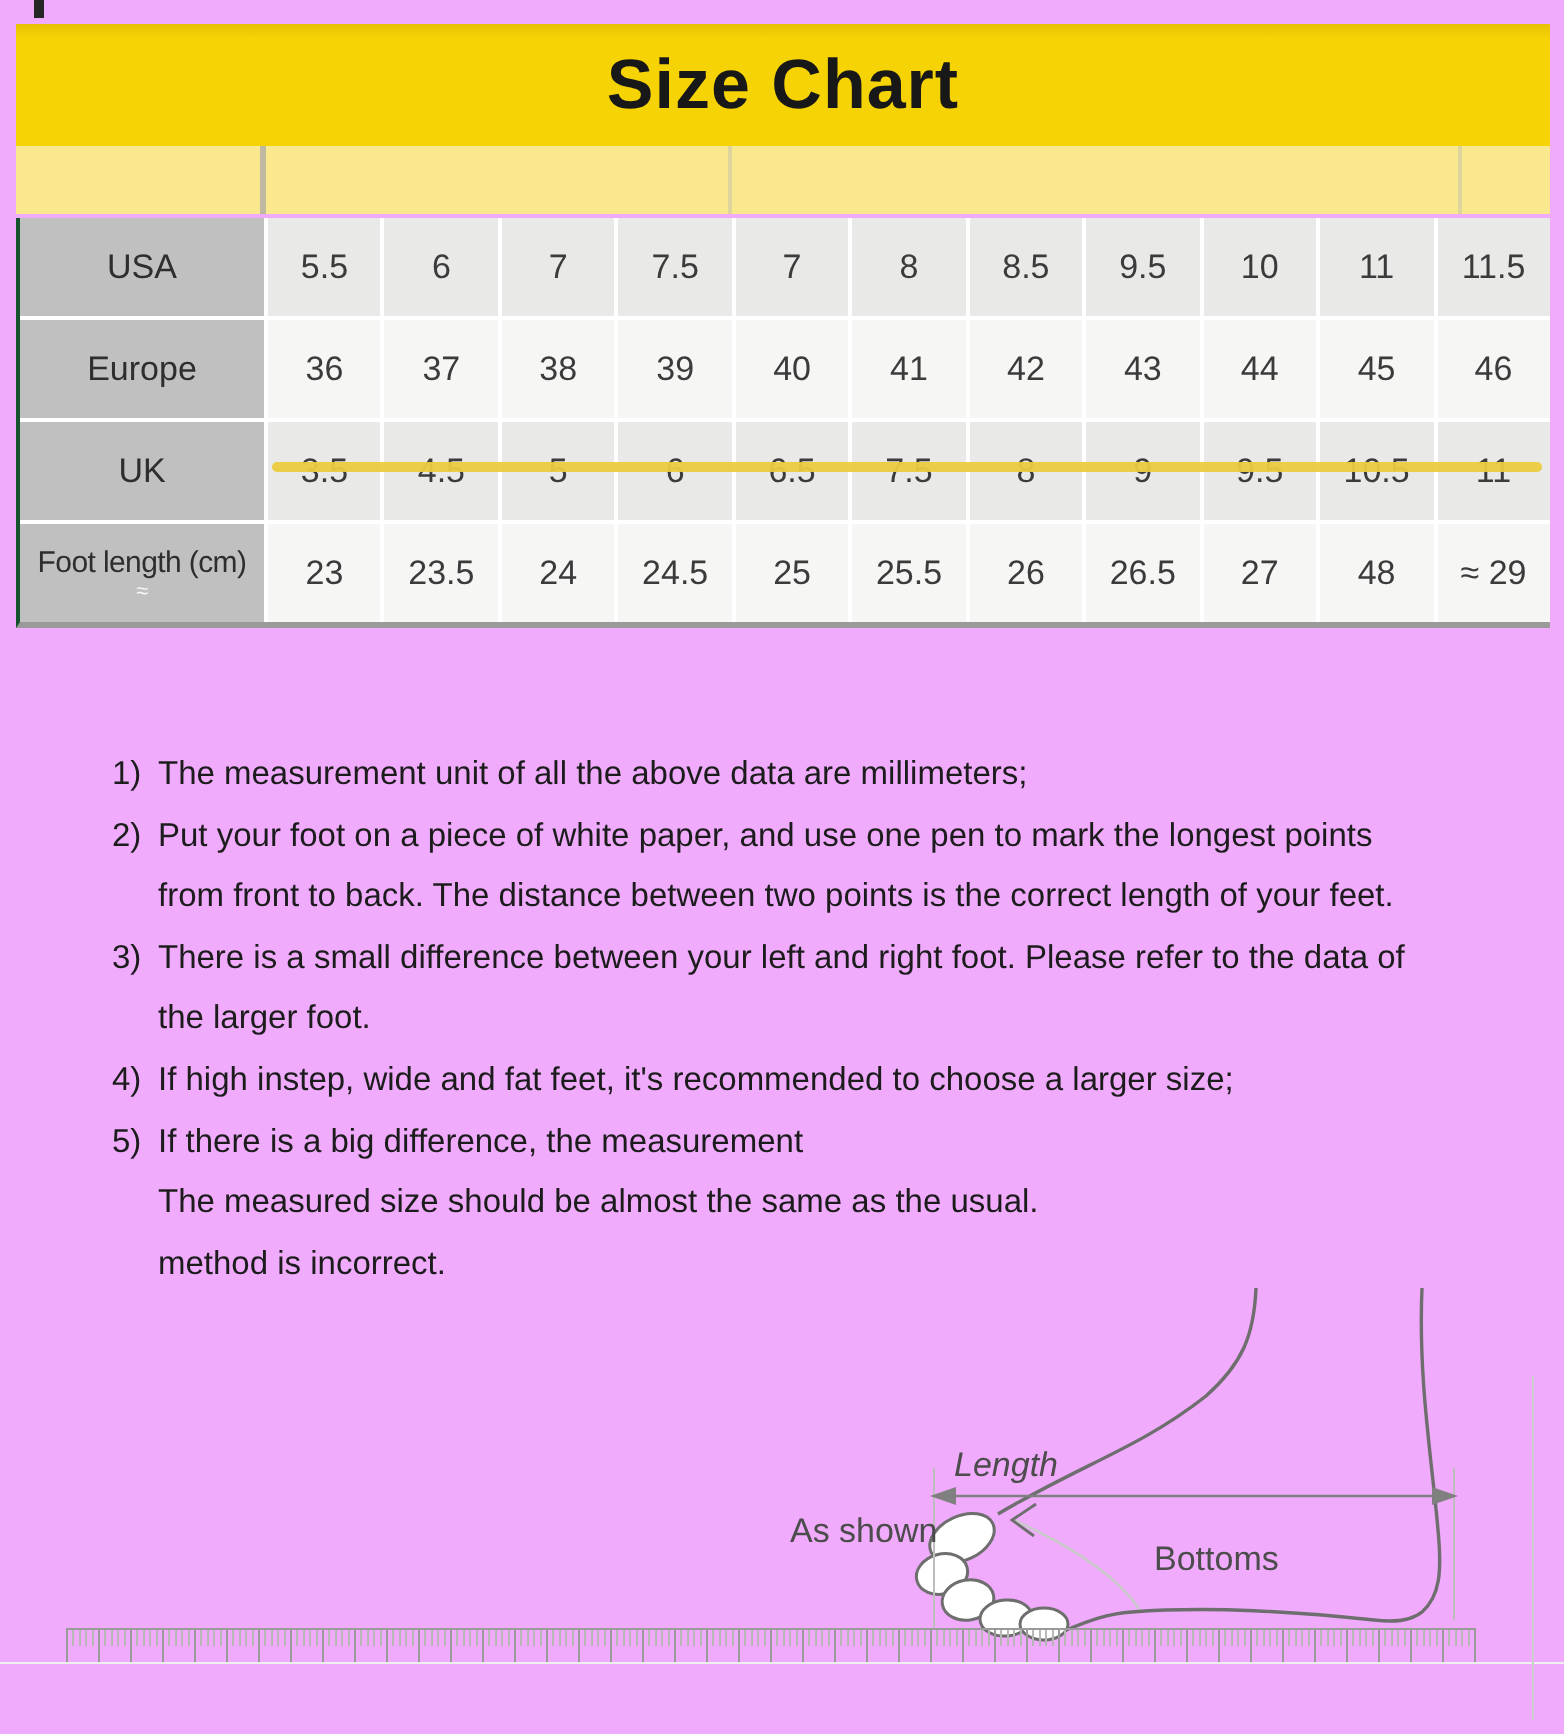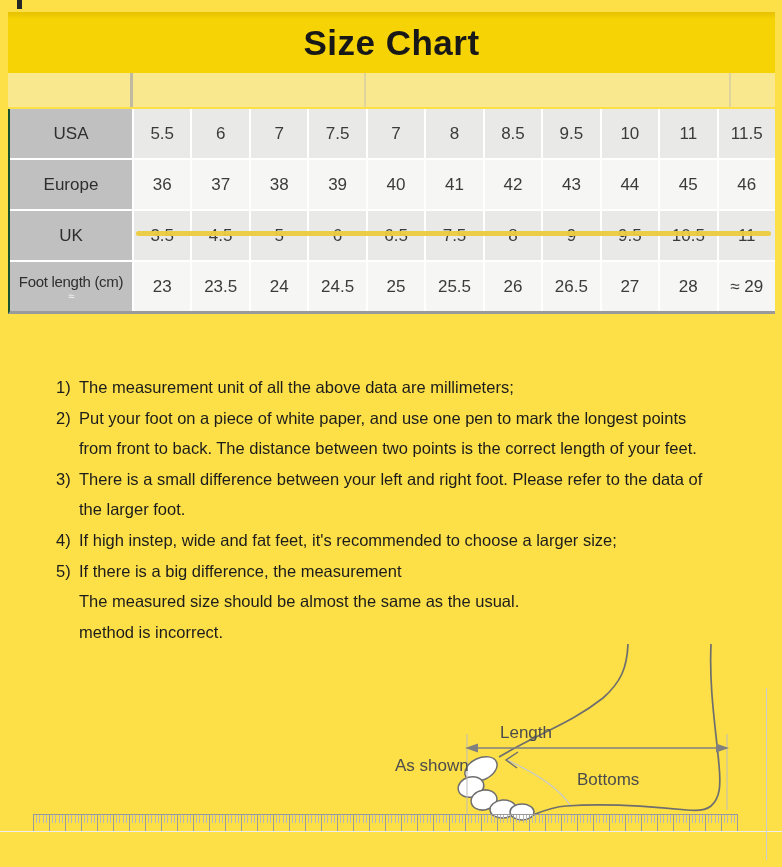--- a/index.html
+++ b/index.html
@@ -1,16 +1,16 @@
 <!DOCTYPE html>
 <html><head>
 <meta charset="utf-8">
 <style>
   html,body{margin:0;padding:0;background:#fff;}
-  .canvas{position:relative;width:782px;height:867px;background:#fde047;overflow:hidden;
+  .canvas{position:relative;width:782px;height:867px;background:#f0abfc;overflow:hidden;
           font-family:"Liberation Sans","DejaVu Sans",sans-serif;}
 
   .tl-artifact{position:absolute;left:17px;top:0;width:5px;height:9px;background:#262626;}
 
   
   .title-bar{position:absolute;left:8px;top:12px;width:767px;height:61px;
              background:linear-gradient(180deg,#e6c103 0%,#f6d304 12%,#f6d304 100%);
              display:flex;align-items:center;justify-content:center;}
   .title-bar span{font-size:35px;font-weight:bold;color:#181818;letter-spacing:.5px;}
 
@@ -38,21 +38,21 @@
 
   
   .notes{position:absolute;left:56px;top:372px;width:710px;color:#1c1c1c;font-size:16.5px;}
   .note{display:flex;}
   .note .marker{width:23px;flex:none;line-height:30.6px;}
   .note .nlines div{line-height:30.6px;white-space:nowrap;}
 
   
   .foot-svg{position:absolute;left:0;top:630px;width:782px;height:237px;}
   .dlabel{position:absolute;color:#4c4c4c;font-size:17px;}
-  .lbl-length{left:500px;top:723px;}
+  .lbl-length{left:477px;top:723px;font-style:italic;}
   .lbl-asshown{left:395px;top:756px;}
   .lbl-bottoms{left:577px;top:758px;margin-top:12px;}
   .ruler{position:absolute;left:33px;top:814px;width:705px;height:16px;
          border-top:1px solid #9a9a9a;
          background-image:
            repeating-linear-gradient(90deg,#9b9b9b 0 1px,transparent 1px 16px),
            repeating-linear-gradient(90deg,#b7b7b7 0 1px,transparent 1px 3.2px);
          background-size:100% 16px,100% 8px;
          background-repeat:no-repeat;}
   .faint-baseline{position:absolute;left:0;top:831px;width:782px;height:1px;background:#efefef;}
@@ -122,21 +122,21 @@
     </div>
     <div class="td rB">23</div>
     <div class="td rB">23.5</div>
     <div class="td rB">24</div>
     <div class="td rB">24.5</div>
     <div class="td rB">25</div>
     <div class="td rB">25.5</div>
     <div class="td rB">26</div>
     <div class="td rB">26.5</div>
     <div class="td rB">27</div>
-    <div class="td rB">28</div>
+    <div class="td rB">48</div>
     <div class="td rB">≈ 29</div>
 
     <div class="uk-strike"></div>
   </div>
 
   <div class="notes">
     <div class="note">
       <span class="marker">1)</span>
       <div class="nlines">
         <div>The measurement unit of all the above data are millimeters;</div>

